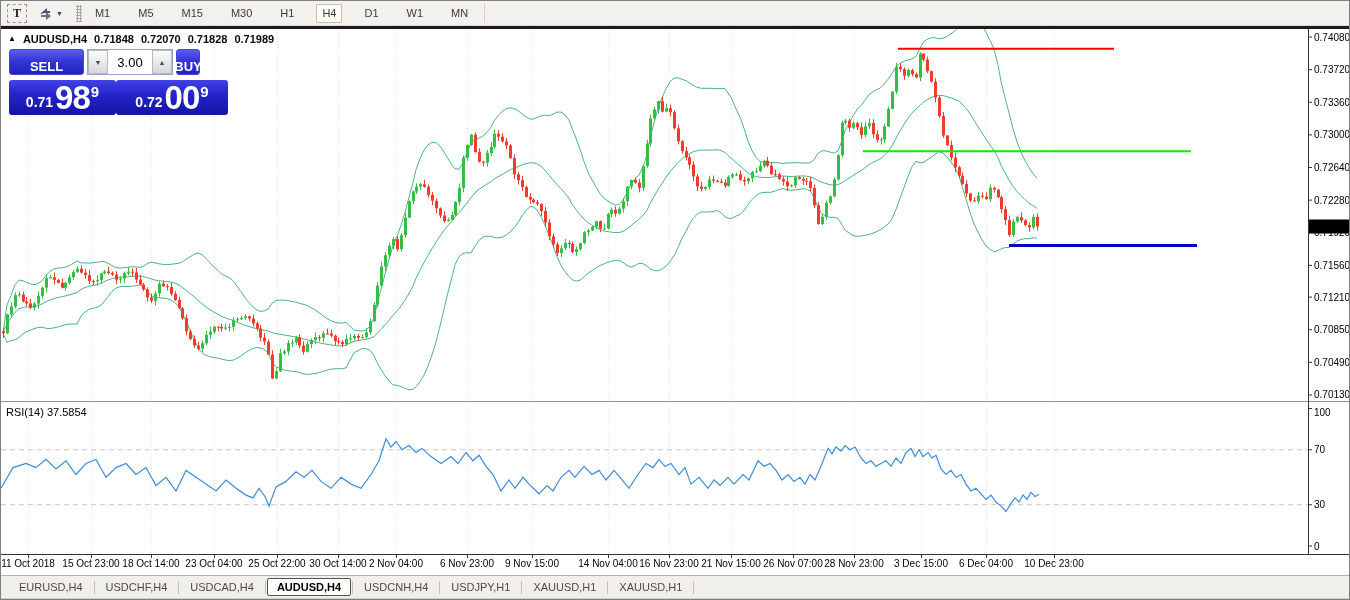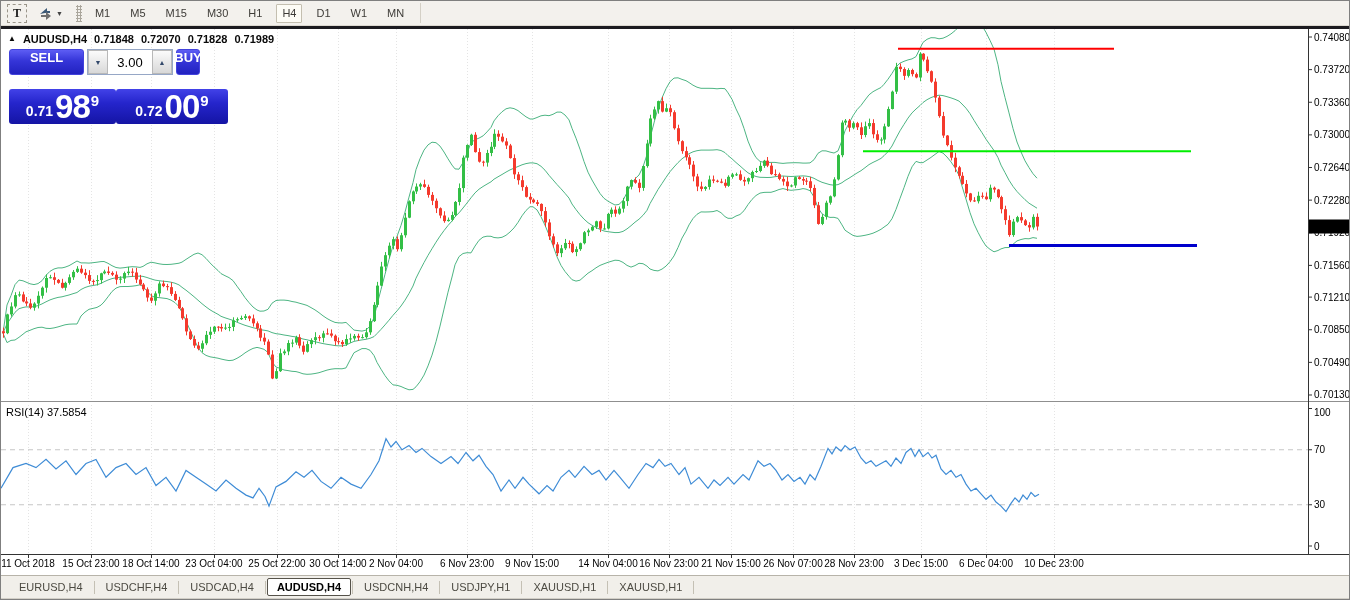--- a/index.html
+++ b/index.html
@@ -8,46 +8,46 @@
        overflow:hidden;font-family:"Liberation Sans",sans-serif;-webkit-font-smoothing:antialiased}
   
   .toolbar{position:absolute;top:0;left:0;right:0;height:25px;background:#f3f1ed;
            display:flex;align-items:center;padding-left:4px;border-bottom:1px solid #dcd8d0}
   .text-tool{width:20px;height:19px;margin:0 2px;border:1px dashed #9a958a;background:transparent;
              font:700 12px "Liberation Serif",serif;color:#222;display:flex;align-items:center;justify-content:center}
   .arrows-btn{height:20px;border:0;background:transparent;display:flex;align-items:center;gap:1px;padding:0 4px;margin-left:4px}
   .caret{font-size:7px;color:#444;margin-left:2px}
   .grip{width:6px;height:17px;margin:0 7px 0 9px;
         background-image:radial-gradient(#aaa69c 1px,transparent 1.1px);background-size:3px 3px}
-  .tf-group{display:flex;align-items:center;gap:8px}
+  .tf-group{display:flex;align-items:center;gap:16px}
   .tf-btn{min-width:25px;height:19px;padding:0 5px;font:400 11px "Liberation Sans",sans-serif;color:#3d3b37;
           background:transparent;border:1px solid transparent;display:flex;align-items:center;justify-content:center}
   .tf-btn.active{background:#fdfcf6;border-color:#c4bfb0;border-radius:1px}
   .sep-v{width:1px;height:20px;background:#d4d0c6;margin-left:10px}
   .darkline{position:absolute;top:25px;left:0;right:0;height:3px;background:#1b1b20}
   
   .chart-region{position:absolute;top:28px;left:0;width:1350px;height:546px;background:#fff}
   .chart-region svg{position:absolute;left:0;top:0}
   svg text{font-family:"Liberation Sans",sans-serif;font-size:10px;fill:#000}
   .chart-title{position:absolute;top:4px;left:7px;display:flex;align-items:center;gap:7px;
                font:700 11px "Liberation Sans",sans-serif;color:#0a0a0a;white-space:nowrap}
   .collapse{font-size:8px;line-height:8px;cursor:pointer}
   
   .trade-panel{position:absolute;top:20px;left:8px;width:220px}
   .tp-row1{display:flex;height:26px;align-items:stretch}
   .btn-blue{background:linear-gradient(#5d5df4 0%,#3535d8 45%,#2222c0 100%);color:#fff;
             font:700 13px "Liberation Sans",sans-serif;border:1px solid #4242dc;border-radius:3px;
-            display:flex;align-items:flex-start;justify-content:center;cursor:pointer}
+            display:flex;align-items:flex-end;justify-content:center;cursor:pointer}
   .sell-btn{width:75px}
   .buy-btn{width:24px}
   .stepper{width:86px;margin:0 3px;background:#fff;border:1px solid #96a7c6;display:flex;align-items:stretch}
   .step-btn{width:20px;background:linear-gradient(#fbfbfb,#d8d8d8);border:1px solid #b8b8b8;
             display:flex;align-items:center;justify-content:center;font-size:7px;color:#33496b;cursor:pointer}
   .vol-input{flex:1;border:0;width:40px;text-align:center;font:400 13px "Liberation Sans",sans-serif;color:#000;outline:none}
-  .tp-row2{display:flex;margin-top:14px}
+  .tp-row2{display:flex;margin-top:5px}
   .price-box{height:35px;border-radius:3px;background:linear-gradient(#4242e8 0%,#2525cc 40%,#1414a4 100%);
              color:#fff;display:flex;align-items:center;justify-content:center;cursor:pointer}
   .sell-price{width:107px}
   .buy-price{width:112px}
   .pp{font:700 14px "Liberation Sans",sans-serif;margin-top:9px;margin-right:2px}
   .pb{font:700 33px "Liberation Sans",sans-serif;line-height:30px;letter-spacing:-1px}
   .ps{font:700 15px "Liberation Sans",sans-serif;margin-bottom:13px;margin-left:1px}
   .rsi-lbl{position:absolute;top:377px;left:5px;font:400 11px "Liberation Sans",sans-serif;color:#000}
   
   .tabbar{position:absolute;top:574px;left:0;right:0;height:23px;background:#f1efea;

